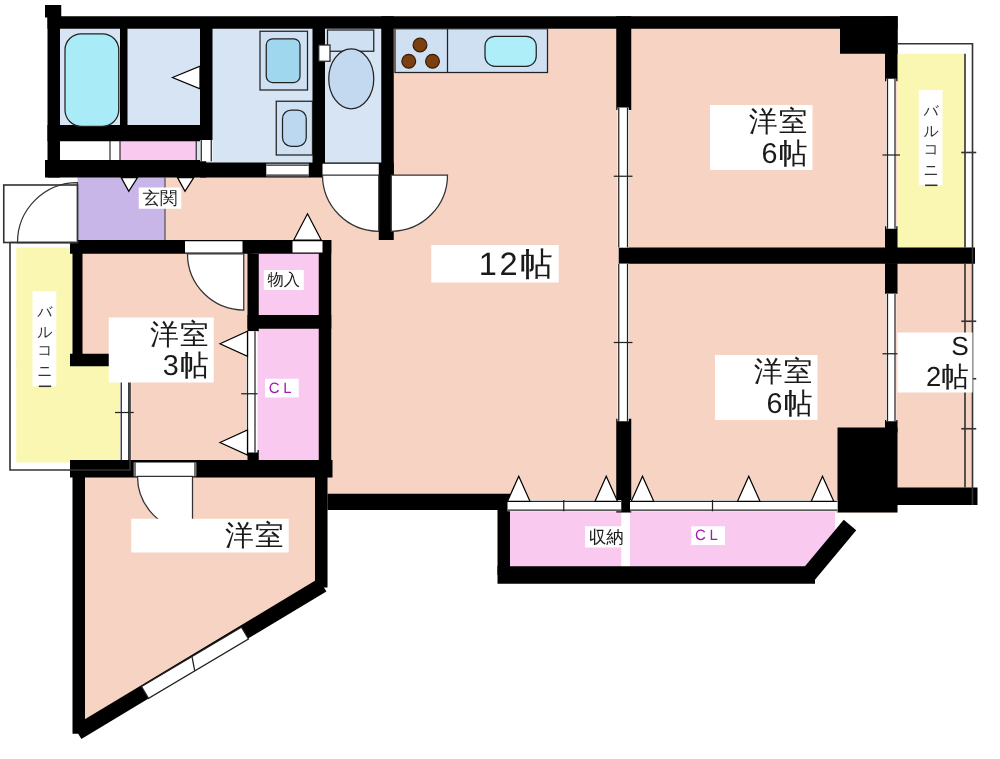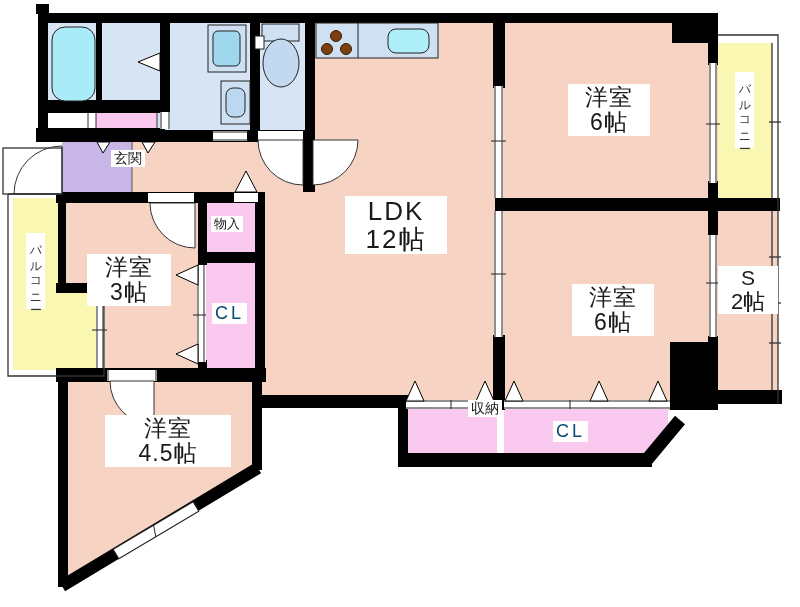--- a/index.html
+++ b/index.html
@@ -1,26 +1,26 @@
 <!DOCTYPE html>
 <html><head>
 <meta charset="utf-8">
 <style>
   html,body{margin:0;padding:0;background:#ffffff;}
   #canvas{position:relative;width:800px;height:607px;background:#ffffff;overflow:hidden;
           font-family:"Liberation Sans","DejaVu Sans",sans-serif;}
   #plan-svg{position:absolute;left:0;top:0;}
-  .rlabel{position:absolute;background:#ffffff;color:#1a1a1a;text-align:center;
+  .rlabel{position:absolute;background:#ffffff;color:#1a1a1a;text-align:right;
           line-height:1.08;white-space:nowrap;padding:1px 3px;}
   .rlabel .l1,.rlabel .l2{display:block;}
   .big{font-size:26px;letter-spacing:2px;}
   .mid{font-size:23px;letter-spacing:1px;}
   .small{font-size:14px;margin-left:41px;}
   .tiny{font-size:13px;}
-  .cl{font-size:18px;color:#0c4a6e;letter-spacing:3px;}
+  .cl{font-size:12px;color:#a21caf;letter-spacing:3px;}
   .vlabel{position:absolute;background:#ffffff;color:#333;writing-mode:vertical-rl;
           text-orientation:mixed;font-size:12px;letter-spacing:3px;padding:3px 1px;}
 </style>
 </head>
 <body>
 
 <div id="canvas">
   <svg id="plan-svg" width="800" height="607" viewBox="0 0 800 607">
 
     <g>
@@ -199,53 +199,51 @@
       <path d="M8,194 L8,376 L104,376 L104,290 M8,194 L60,194"></path>
       <path d="M718,35 L778,35 L778,404 M772,43 L772,198 M772,211 L772,390"></path>
       <line x1="769" y1="122" x2="781" y2="122"></line>
       <line x1="769" y1="257" x2="781" y2="257"></line>
       <line x1="769" y1="303" x2="781" y2="303"></line>
       <line x1="769" y1="343" x2="781" y2="343"></line>
     </g>
   </svg>
 
   <div class="rlabel" style="left:345px;top:196px;width:96px;">
-    <span class="l1 big">LDK</span>
     <span class="l2 big">12帖</span>
   </div>
   <div class="rlabel" style="left:568px;top:84px;width:76px;">
     <span class="l1 mid">洋室</span>
     <span class="l2 mid">6帖</span>
   </div>
   <div class="rlabel" style="left:572px;top:284px;width:76px;">
     <span class="l1 mid">洋室</span>
     <span class="l2 mid">6帖</span>
   </div>
   <div class="rlabel" style="left:718px;top:266px;width:54px;">
     <span class="l1" style="font-size:21px;">S</span>
     <span class="l2" style="font-size:22px;">2帖</span>
   </div>
   <div class="rlabel" style="left:87px;top:254px;width:78px;">
     <span class="l1 mid">洋室</span>
     <span class="l2 mid">3帖</span>
   </div>
   <div class="rlabel" style="left:105px;top:415px;width:120px;">
     <span class="l1 mid">洋室</span>
-    <span class="l2 mid">4.5帖</span>
   </div>
   <div class="rlabel small" style="left:70px;top:150px;">
     <span>玄関</span>
   </div>
   <div class="rlabel tiny" style="left:211px;top:216px;">
     <span>物入</span>
   </div>
   <div class="rlabel cl" style="left:212px;top:303px;">
     <span>CL</span>
   </div>
-  <div class="rlabel small" style="left:427px;top:400px;">
+  <div class="rlabel small" style="left:427px;top:421px;">
     <span>収納</span>
   </div>
   <div class="rlabel cl" style="left:553px;top:421px;">
     <span>CL</span>
   </div>
   <div class="vlabel" style="left:26px;top:233px;">
     <span>バルコニー</span>
   </div>
   <div class="vlabel" style="left:735px;top:72px;">
     <span>バルコニー</span>

